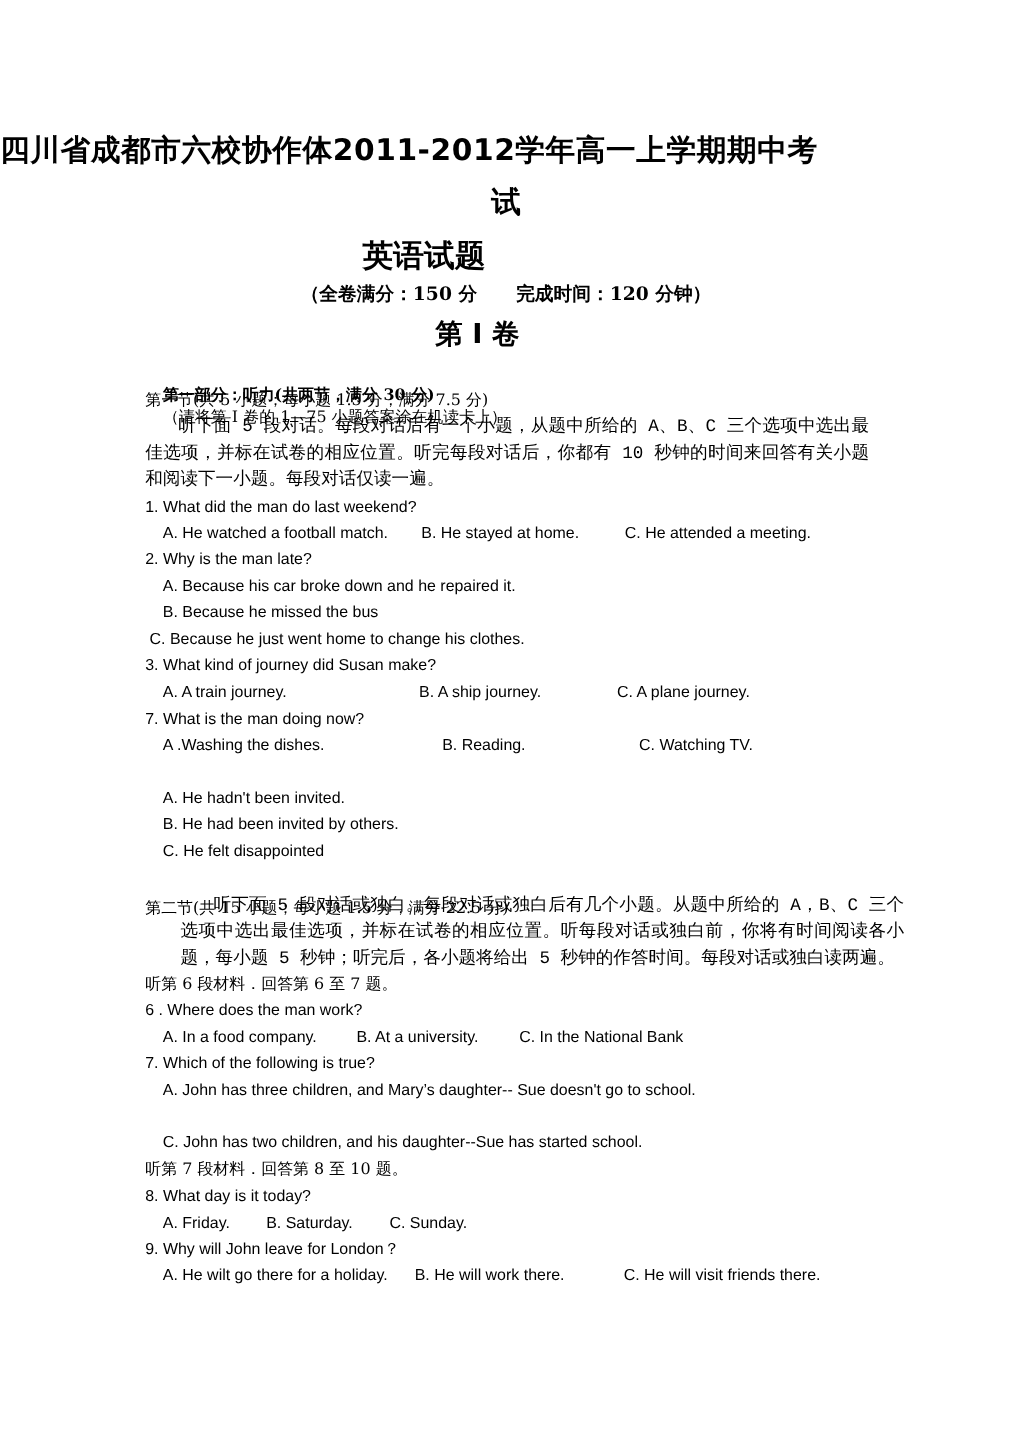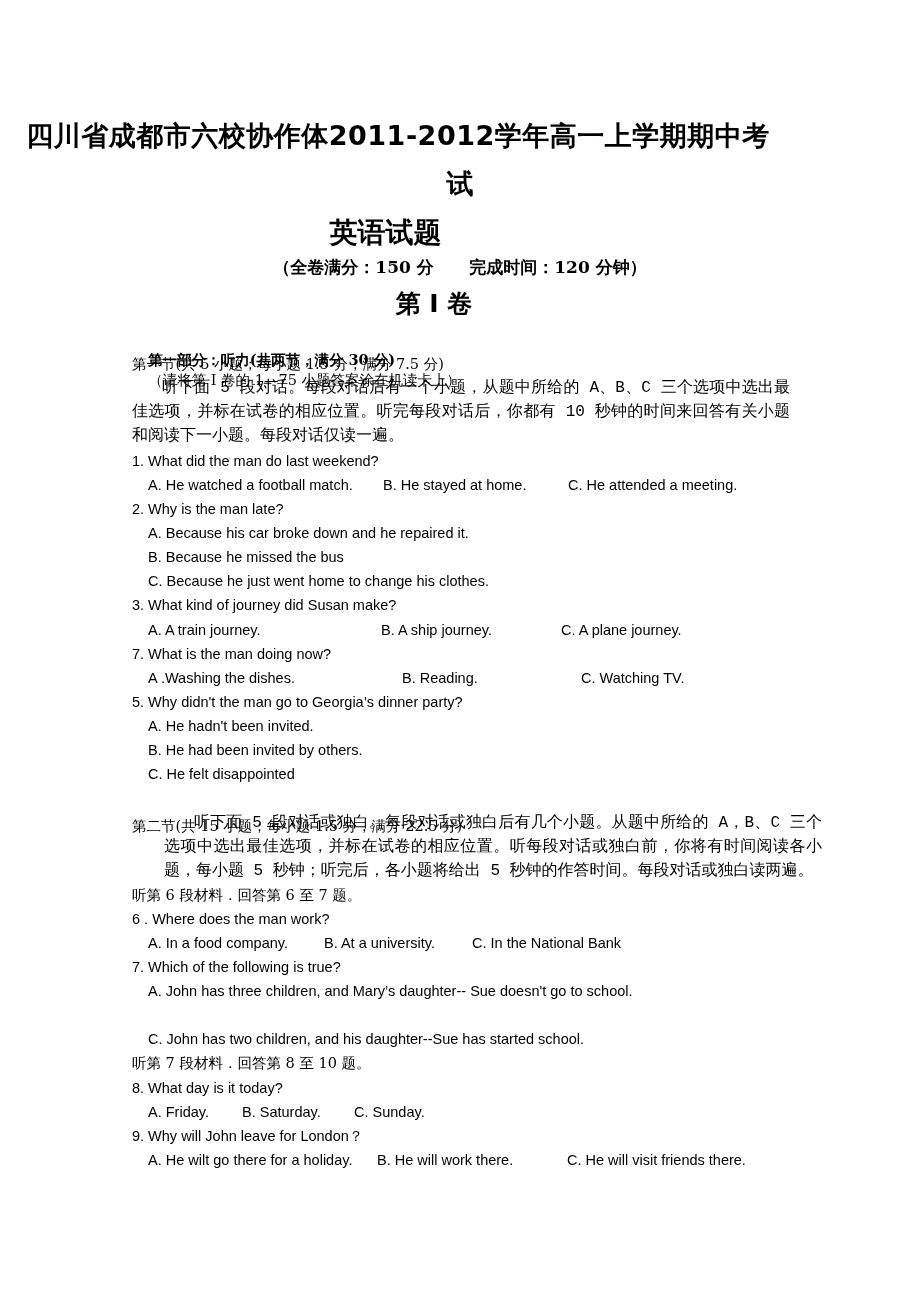--- a/index.html
+++ b/index.html
@@ -1,19 +1,19 @@
 <!DOCTYPE html>
 <html><head>
   <meta charset="utf-8">
   <style>
     html, body { margin: 0; padding: 0; background: #ffffff; }
     body { width: 920px; height: 1302px; position: relative; overflow: hidden; color: #000; }
     .page { position: absolute; left: 0; top: 0; width: 920px; height: 1302px; }
-    .title1 { position: absolute; left: 0; width: 748px; text-align: center; top: 118px;
-      font-family: "DejaVu Sans", sans-serif; font-weight: bold; font-size: 27px; letter-spacing: 0.5px; padding-left: 24px; }
+    .title1 { position: absolute; left: 0; width: 748px; top: 118px;
+      font-family: "DejaVu Sans", sans-serif; font-weight: bold; font-size: 27px; letter-spacing: 0.5px; }
     .title2 { position: absolute; left: 0; width: 920px; text-align: center; top: 166px;
       font-family: "DejaVu Sans", sans-serif; font-weight: bold; font-size: 27px; }
     .title3 { position: absolute; left: 0; width: 771px; text-align: center; top: 214px;
       font-family: "DejaVu Serif", serif; font-weight: bold; font-size: 28px; }
     .subtitle { position: absolute; left: 0; width: 920px; text-align: center; top: 256px;
       font-family: "DejaVu Serif", serif; font-weight: bold; font-size: 17px; white-space: pre; }
     .volume { position: absolute; left: 0; width: 868px; text-align: center; top: 287px;
       font-family: "DejaVu Sans", sans-serif; font-weight: bold; font-size: 25px; }
     .line { position: absolute; left: 132px; white-space: pre;
       font-family: "Liberation Sans", sans-serif; font-size: 14.5px; line-height: 20px; }
@@ -41,33 +41,32 @@
   <div class="para" style="top:376px;">听下面 5 段对话。每段对话后有一个小题，从题中所给的 A、B、C 三个选项中选出最佳选项，并标在试卷的相应位置。听完每段对话后，你都有 10 秒钟的时间来回答有关小题和阅读下一小题。每段对话仅读一遍。</div>
 
   <div class="line" style="top:451px;">1. What did the man do last weekend?</div>
   <div class="opt" style="top:475px; left:148px;">A. He watched a football match.</div>
   <div class="opt" style="top:475px; left:383px;">B. He stayed at home.</div>
   <div class="opt" style="top:475px; left:568px;">C. He attended a meeting.</div>
 
   <div class="line" style="top:499px;">2. Why is the man late?</div>
   <div class="opt" style="top:523px; left:148px;">A. Because his car broke down and he repaired it.</div>
   <div class="opt" style="top:547px; left:148px;">B. Because he missed the bus</div>
-  <div class="opt" style="top:571px; left:148px;">C. Because he just went home to change his clothes.</div>
+  <div class="opt" style="top:571px; left:136px;">C. Because he just went home to change his clothes.</div>
 
   <div class="line" style="top:595px;">3. What kind of journey did Susan make?</div>
   <div class="opt" style="top:620px; left:148px;">A. A train journey.</div>
   <div class="opt" style="top:620px; left:381px;">B. A ship journey.</div>
   <div class="opt" style="top:620px; left:561px;">C. A plane journey.</div>
 
   <div class="line" style="top:644px;">7. What is the man doing now?</div>
   <div class="opt" style="top:668px; left:148px;">A .Washing the dishes.</div>
   <div class="opt" style="top:668px; left:402px;">B. Reading.</div>
   <div class="opt" style="top:668px; left:581px;">C. Watching TV.</div>
 
-  <div class="line" style="top:692px;">5. Why didn't the man go to Georgia’s dinner party?</div>
   <div class="opt" style="top:716px; left:148px;">A. He hadn't been invited.</div>
   <div class="opt" style="top:740px; left:148px;">B. He had been invited by others.</div>
   <div class="opt" style="top:764px; left:148px;">C. He felt disappointed</div>
 
   <div class="line cn" style="top:788px;margin-top:28px;">第二节(共 15 小题；每小题 1.5 分，满分 22.5 分)</div>
   <div class="para" style="top:811px;margin-left:32px;">听下面 5 段对话或独白。每段对话或独白后有几个小题。从题中所给的 A，B、C 三个选项中选出最佳选项，并标在试卷的相应位置。听每段对话或独白前，你将有时间阅读各小题，每小题 5 秒钟；听完后，各小题将给出 5 秒钟的作答时间。每段对话或独白读两遍。</div>
   <div class="line cn" style="top:885px;">听第 6 段材料．回答第 6 至 7 题。</div>
 
   <div class="line" style="top:909px;">6 . Where does the man work?</div>
   <div class="opt" style="top:933px; left:148px;">A. In a food company.</div>

